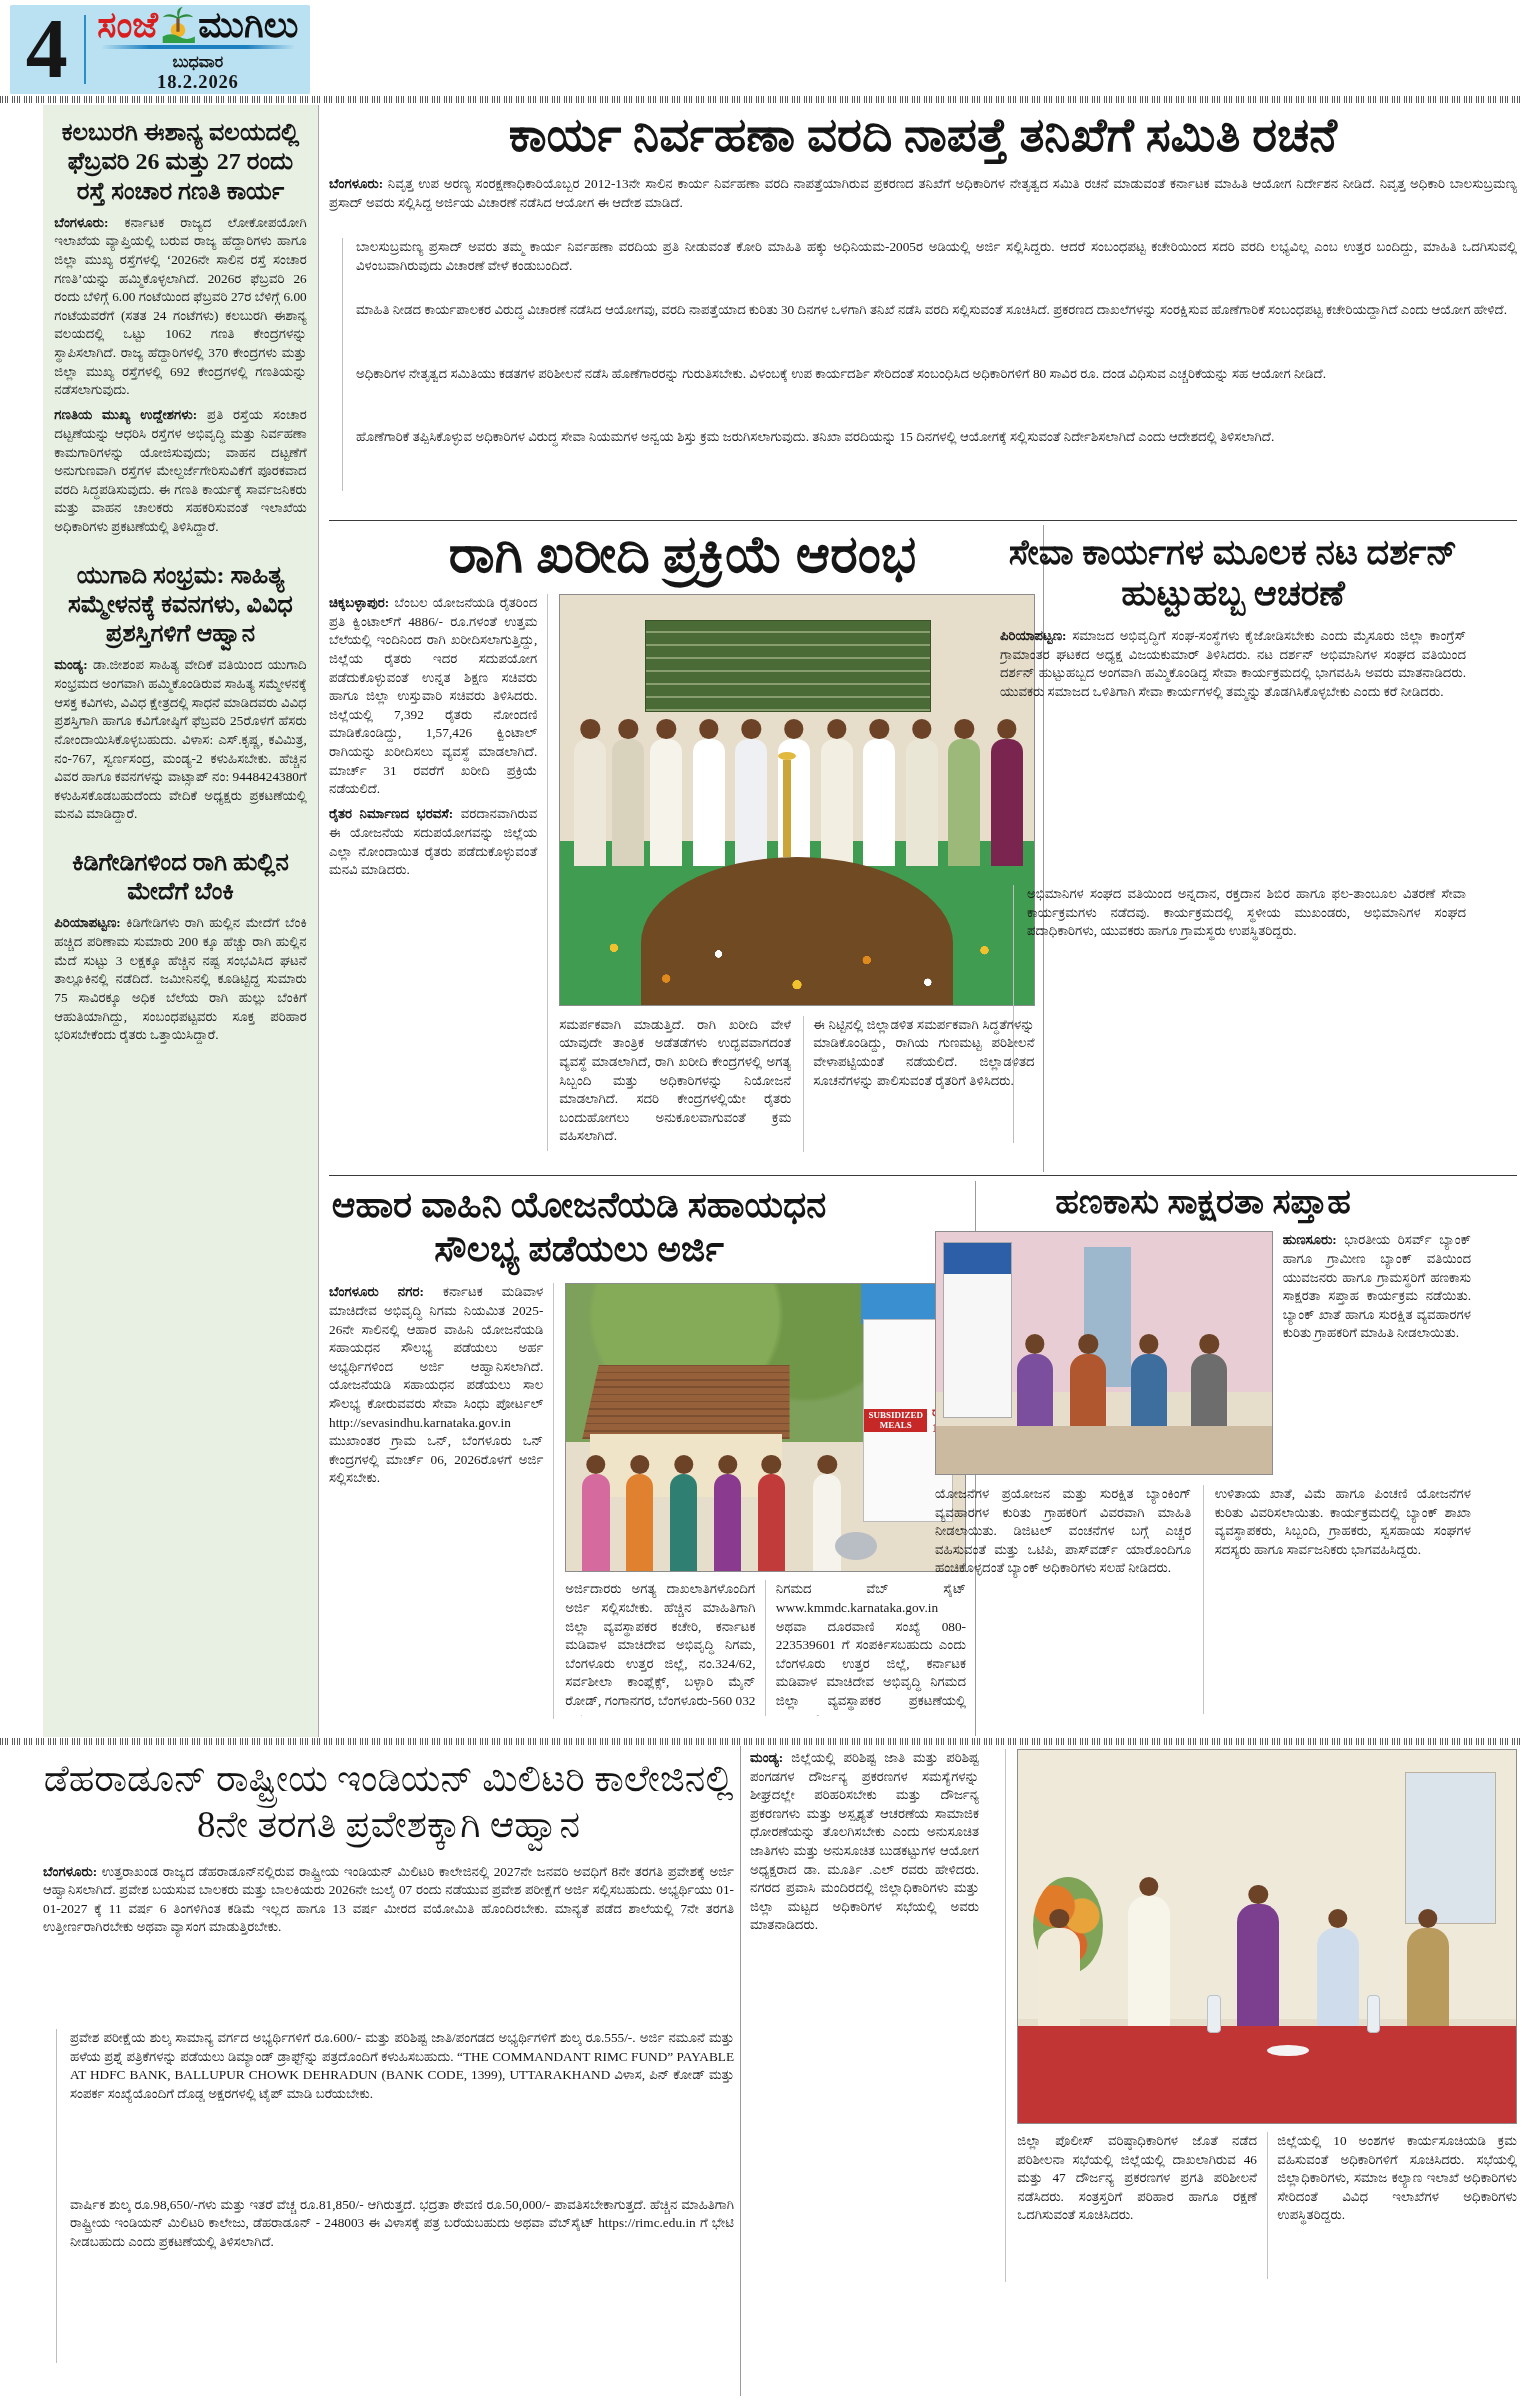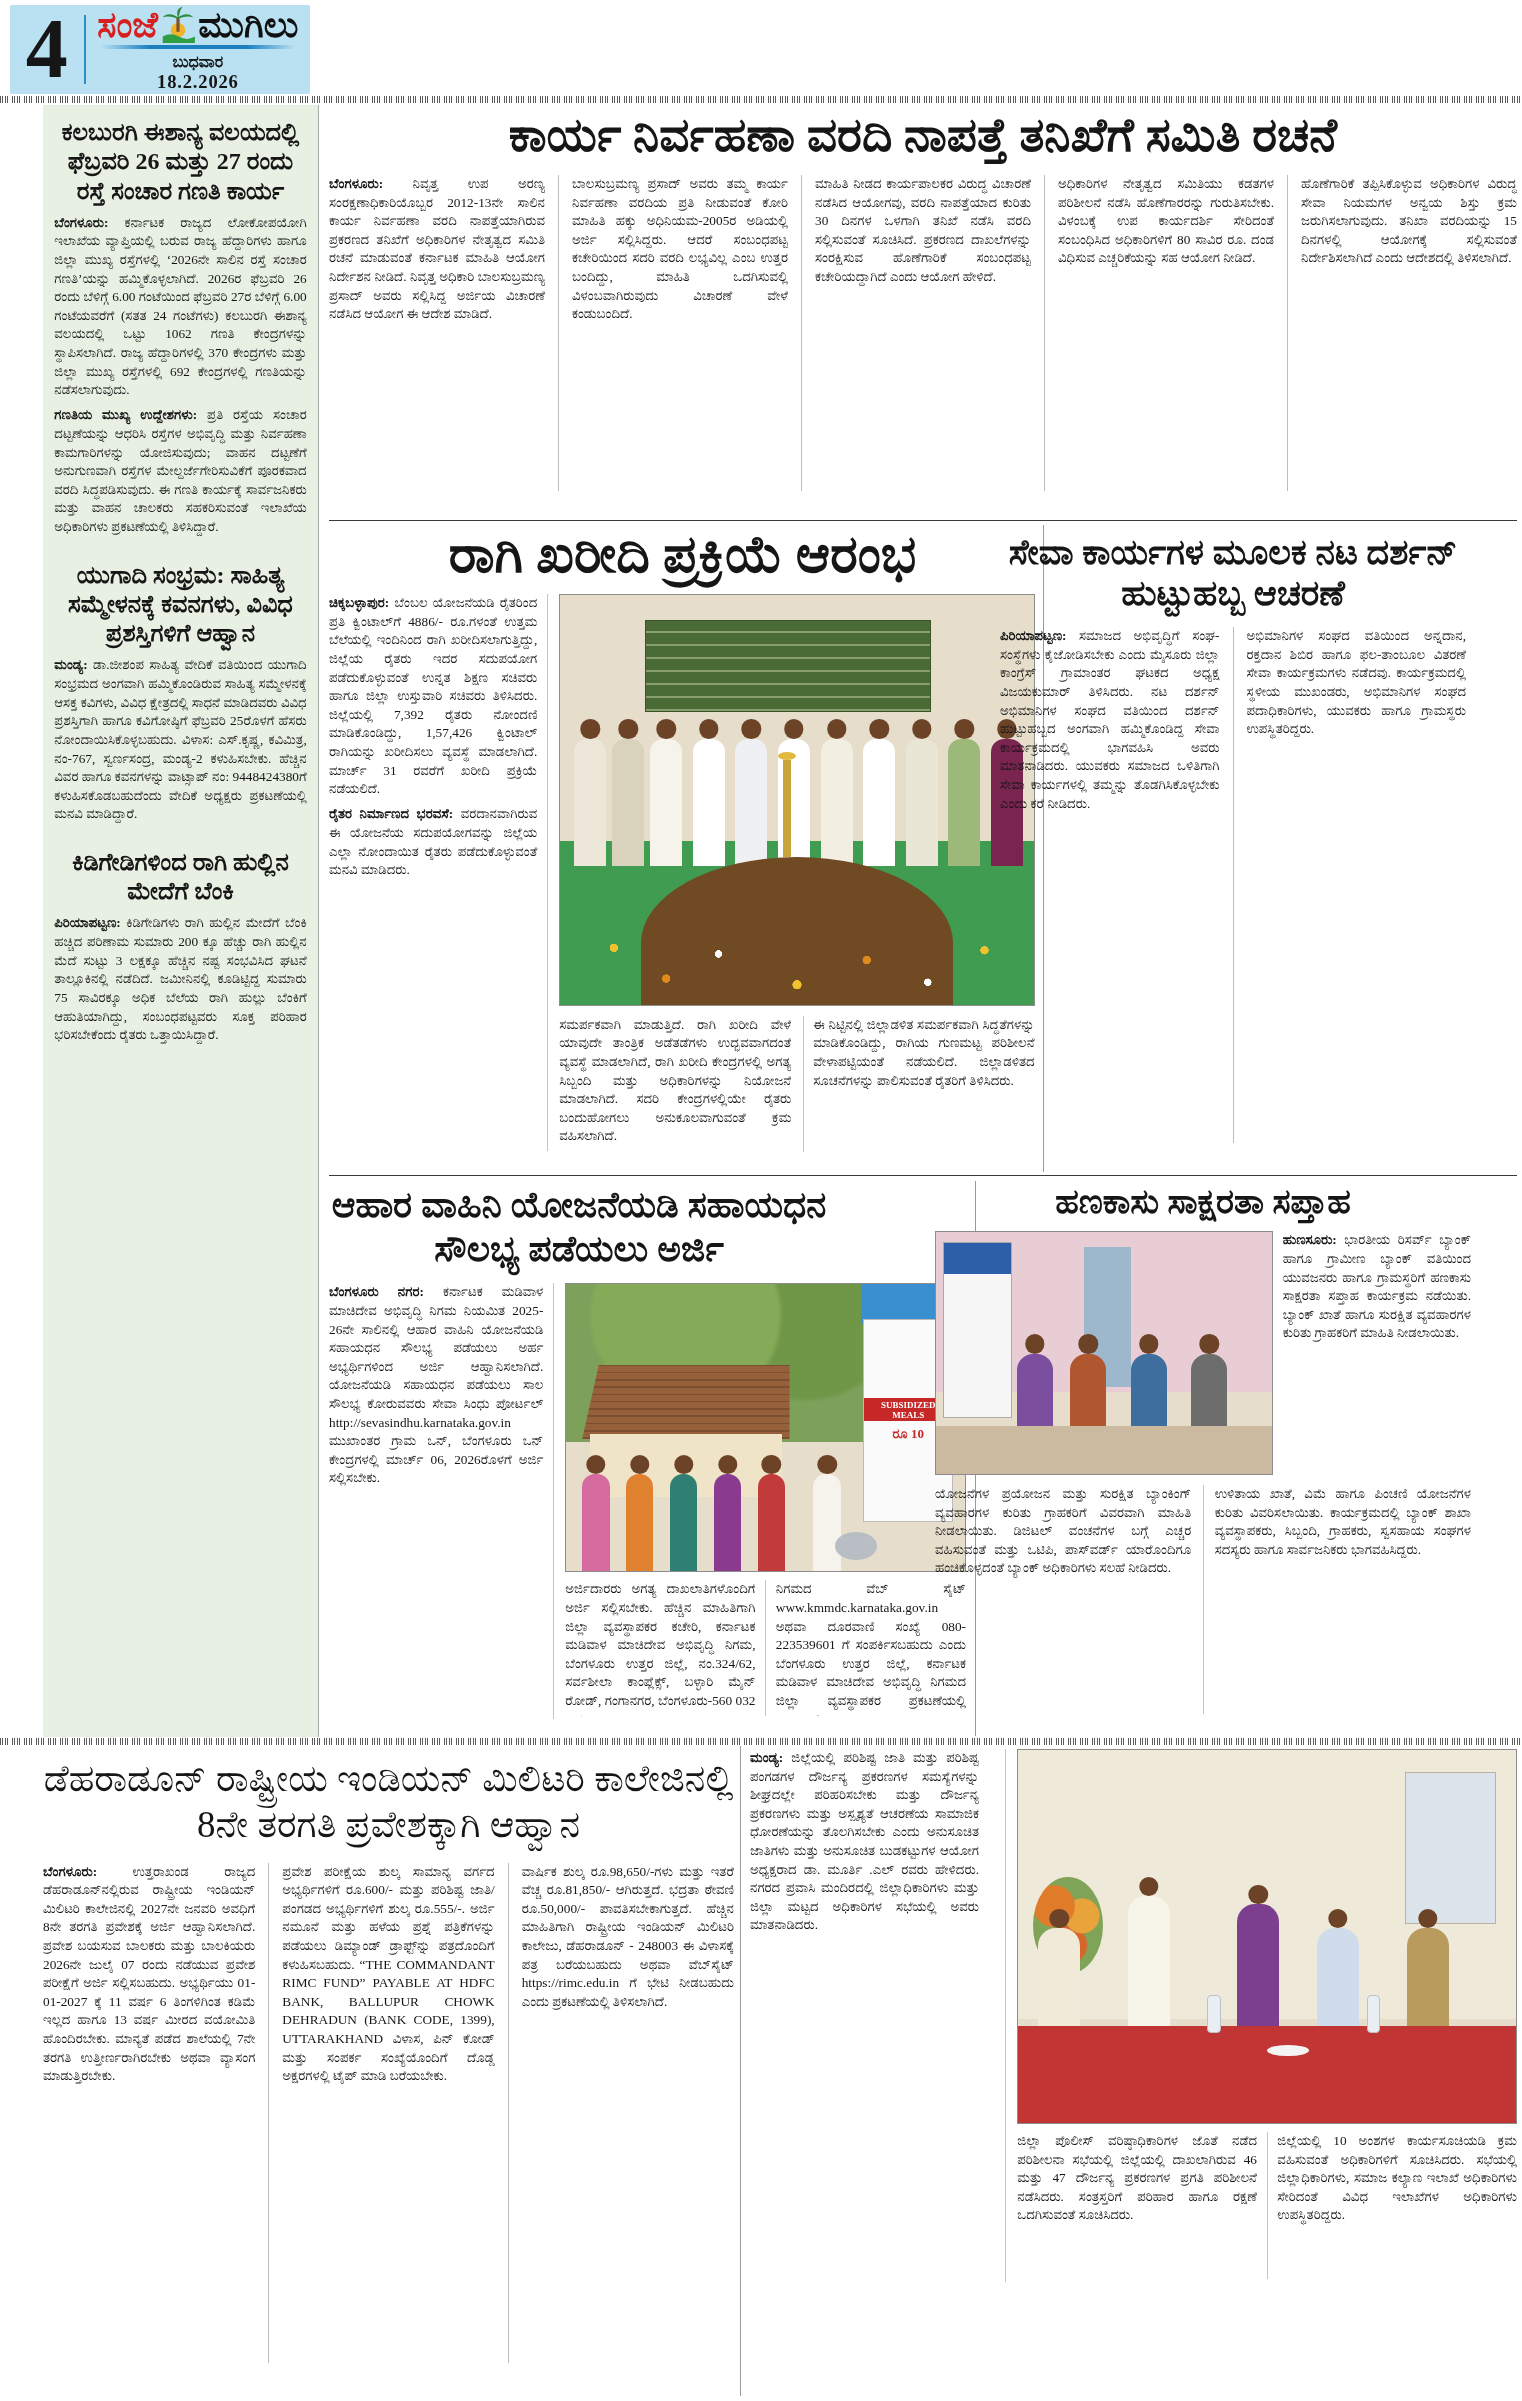--- a/index.html
+++ b/index.html
@@ -31,21 +31,21 @@
   .colrule{position:absolute;background:#9a9a9a;}
   .hrule{position:absolute;background:#3a3a3a;}
   
   .leftcol{position:absolute;left:43px;top:105px;width:276px;height:1632px;background:#e8efe3;
            box-sizing:border-box;padding:13px 11.3px;border-right:0.8px solid #a9a9a9;}
   .lc-h{font-size:24px;font-weight:700;text-align:center;line-height:1.22;margin:0 0 8px;}
   .lc-h2{margin-top:24px;}
   
   .committee{position:absolute;left:329px;top:105px;width:1188px;height:413px;}
   .committee .head{font-size:47px;font-weight:700;text-align:center;line-height:1.08;margin:4.8px 0 14.5px;}
-  .cols{display:flex;}
+  .cols{display:flex;flex-direction:column;}
   .cols .col{flex:1;overflow:hidden;}
   .cols .col + .col{border-left:0.8px solid #bdbdbd;margin-left:13px;padding-left:13px;}
   .committee .cols{height:316px;}
   
   .ragi{position:absolute;left:329px;top:525px;width:707px;height:647px;}
   .ragi .head{font-size:52px;font-weight:700;text-align:center;line-height:1.05;margin:3.2px 0 11.3px;}
   .ragi-grid{display:grid;grid-template-columns:219px 232px 232px;grid-column-gap:11.3px;grid-row-gap:9.7px;}
   .ragi-lead{grid-column:1;grid-row:1 / span 2;height:557px;overflow:hidden;border-right:0.8px solid #c4c4c4;padding-right:9.7px;}
   .ragi-photo{grid-column:2 / span 2;grid-row:1;height:410px;}
   .ragi-b1{grid-column:2;grid-row:2;height:136px;overflow:hidden;}
@@ -121,21 +121,21 @@
   
   .ah-green{position:absolute;left:0;top:0;width:100%;height:55%;
      background:radial-gradient(circle at 30% 20%,#86ab58 0 30%,transparent 32%),
                 radial-gradient(circle at 60% 10%,#6f9747 0 35%,transparent 37%),#7da05a;}
   .ah-roof{position:absolute;left:4%;top:28%;width:52%;height:26%;background:#96603a;
      background-image:repeating-linear-gradient(0deg,rgba(0,0,0,.18) 0 1.6px,transparent 1.6px 7.3px);
      clip-path:polygon(0 100%,8% 0,100% 0,100% 100%);}
   .ah-wall{position:absolute;left:6%;top:52%;width:48%;height:22%;background:#efe3c8;}
   .ah-canopy{position:absolute;right:0;top:0;width:26%;height:14%;background:#3a8fd0;}
   .ah-banner{position:absolute;right:3%;top:12%;width:22%;height:70%;background:#fafafa;border:0.8px solid #bbb;
-     display:flex;flex-direction:column;align-items:center;justify-content:center;gap:4.8px;margin-left:24px;}
+     display:flex;flex-direction:row;align-items:center;justify-content:center;gap:4.8px;margin-left:24px;}
   .ah-banner .b1{background:#c62828;color:#fff;font-size:9px;font-weight:700;padding:1.6px 3.2px;text-align:center;}
   .ah-banner .b2{color:#c62828;font-size:13px;font-weight:700;}
   .ah-queue .person{bottom:0;width:27.4px;height:97px;}
   .ah-queue .person:nth-child(1){left:4%;background:#d46a9e;}
   .ah-queue .person:nth-child(2){left:15%;background:#e0812f;}
   .ah-queue .person:nth-child(3){left:26%;background:#2f7f72;}
   .ah-queue .person:nth-child(4){left:37%;background:#8a3b8f;}
   .ah-queue .person:nth-child(5){left:48%;background:#c23b3b;}
   .ah-queue .person:nth-child(6){left:62%;background:#f6f3ec;}
   .ah-pot{position:absolute;right:22%;bottom:4%;width:42px;height:27.4px;border-radius:50%;background:#b9bec4;}

